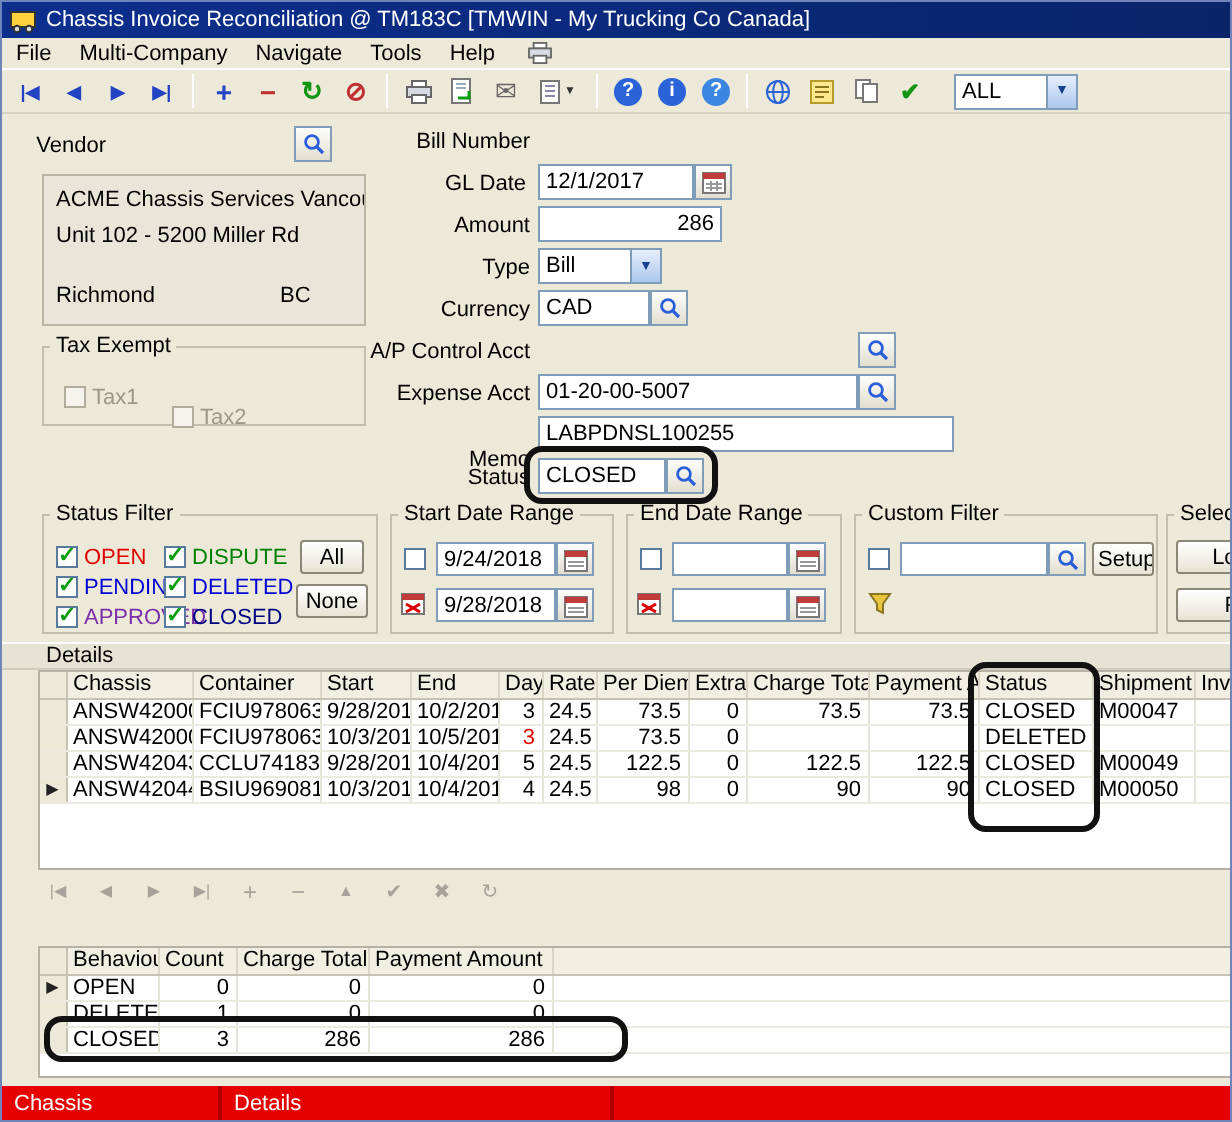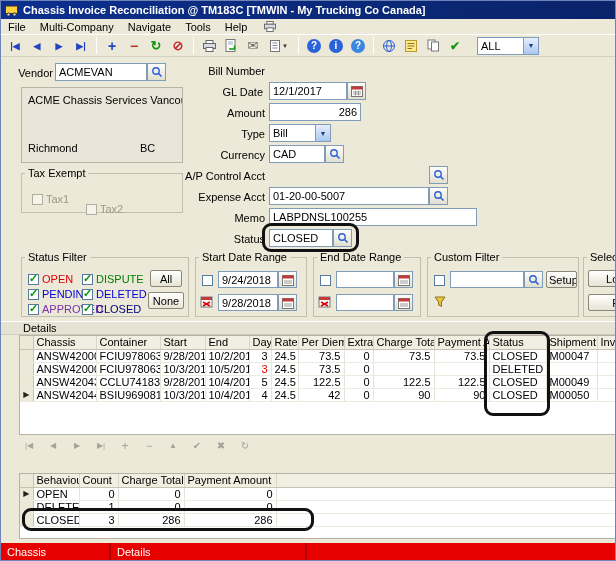--- a/index.html
+++ b/index.html
@@ -1,19 +1,19 @@
 <!DOCTYPE html>
 <html><head>
 <meta charset="utf-8">
 <style>
   *{margin:0;padding:0;box-sizing:border-box}
   html,body{background:#9a9a9a}
   .window{position:relative;width:616px;height:561px;background:#ece9d8;font-family:"Liberation Sans",sans-serif;font-size:11px;color:#000;overflow:hidden;border:1px solid #6f84b8}
   .titlebar{position:absolute;left:0;top:0;right:0;height:18px;background:linear-gradient(90deg,#0c2f8e,#0a246a);color:#fff;display:flex;align-items:center;gap:5px;padding:0 4px}
-  .title-text{font-weight:bold;font-size:11px;white-space:nowrap}
+  .title-text{font-weight:normal;font-size:11px;white-space:nowrap}
   .menubar{position:absolute;left:0;top:18px;right:0;height:15px;display:flex;align-items:center;background:#ece9d8}
   .menu-item{padding:1px 7px;cursor:default;white-space:nowrap}
   .menubar-icon{margin-left:10px;display:flex;align-items:center}
   .toolbar{position:absolute;left:0;top:33px;right:0;height:23px;display:flex;align-items:center;gap:2px;padding-left:4px;border-top:1px solid #fff;border-bottom:1px solid #d6d2c2}
   .tbtn{min-width:20px;height:19px;display:flex;align-items:center;justify-content:center;font-size:11px;cursor:default;background:transparent;border:none;font-family:inherit}
   .tbtn.blue{color:#2243c4;font-weight:bold}
   .tbtn.green{color:#139413;font-weight:bold}
   .tbtn.red{color:#c03030;font-weight:bold}
   .tbtn.gray{color:#666}
   .tsep{width:1px;height:17px;background:#b9b5a5;border-right:1px solid #fff;margin:0 3px}
@@ -24,21 +24,21 @@
   .combo-btn{width:15px;height:100%;background:linear-gradient(#e7eefb,#abc7ef);border-left:1px solid #7f9db9;color:#16408f;font-size:7px;display:flex;align-items:center;justify-content:center}
   .lbl{position:absolute;font-size:11px;line-height:12px;white-space:nowrap}
   .lbl.r{text-align:right}
   .tb{position:absolute;height:18px;border:1px solid #7f9db9;background:#fff;font-family:inherit;font-size:11px;padding:0 3px;color:#000}
   .tb.ra{text-align:right}
   .sq{position:absolute;width:19px;height:18px;border:1px solid #7f9db9;background:linear-gradient(#fdfdfb,#e2dfd0);display:flex;align-items:center;justify-content:center;padding:0}
   .panel{position:absolute;background:#e9e6d9;border:1px solid #b9b5a4;overflow:hidden}
   .pl{position:absolute;white-space:nowrap}
   .gb{position:absolute;border:1px solid #c2bfae;padding:0}
   .gb legend{font-size:11px;padding:0 3px;margin-left:3px}
-  .cb{position:absolute;display:flex;align-items:center;gap:3px;height:12px;cursor:default}
+  .cb{position:absolute;display:flex;gap:3px;height:12px;cursor:default}
   .cb-box{width:11px;height:11px;border:1px solid #587a9c;background:#fff;position:relative;flex:0 0 auto}
   .tick{position:absolute;left:0;top:-3px;color:#0a9c0a;font-size:11px;font-weight:bold}
   .cb.disabled .cb-box{border-color:#b1ad9c;background:#f4f3ec}
   .cb.disabled .cb-lbl{color:#9b9888}
   .cb-lbl{white-space:nowrap}
   .btn{position:absolute;height:17px;font-family:inherit;font-size:11px;background:linear-gradient(#ffffff,#e7e4d4);border:1px solid #8a8678;border-radius:2px;padding:0 2px;overflow:hidden;white-space:nowrap;cursor:default}
   .secbar{position:absolute;left:0;right:0;height:14px;background:#e6e3d4;border-top:1px solid #fff;border-bottom:1px solid #cfccbc;display:flex;align-items:center;padding-left:22px}
   .gridwrap{position:absolute;background:#fff;border:1px solid #b5b2a5;overflow:hidden}
   table.grid{border-collapse:collapse;table-layout:fixed;width:598px;font-size:11px}
   table.grid th{height:13px;font-weight:normal;text-align:left;background:#f1efe2;border-right:1px solid #d9d6c6;border-bottom:1px solid #c6c3b2;padding:0 3px;overflow:hidden;white-space:nowrap}
@@ -165,32 +165,32 @@
         </span>
     </button>
     <button class="tbtn green" style="font-size:12px">✔</button>
     <div class="combo" style="margin-left:10px">
       <span class="combo-text">ALL</span>
       <span class="combo-btn">▼</span>
     </div>
   </div>
 
   <span class="lbl r" style="left:8px;top:66px;width:44px">Vendor</span>
-  <input class="tb" style="left: 54px; top: 62px; width: 92px;" value="ACMEVAN">
   <button class="sq" style="left:146px;top:62px">
     <span style="display:flex">
         <svg width="12" height="12" viewBox="0 0 12 12">
           <circle cx="5" cy="5" r="3.2" fill="none" stroke="#2b5fd9" stroke-width="1.4"></circle>
           <line x1="7.5" y1="7.5" x2="10.5" y2="10.5" stroke="#2b5fd9" stroke-width="1.6"></line>
         </svg>
       </span>
   </button>
 
   <div class="panel" style="left:20px;top:86px;width:162px;height:76px">
     <div class="pl" style="left:6px;top:6px">ACME Chassis Services Vancouver (Ver</div>
+    <div class="pl" style="left:6px;top:24px">Unit 102 - 5200 Miller Rd</div>
     <div class="pl" style="left:6px;top:54px">Richmond</div>
     <div class="pl" style="left:118px;top:54px">BC</div>
   </div>
 
   <fieldset class="gb" style="left:20px;top:166px;width:162px;height:46px">
     <legend>Tax Exempt</legend>
     <span class="cb disabled" style="left:10px;top:14px">
       <span class="cb-box"></span>
       <span class="cb-lbl">Tax1</span>
     </span>
@@ -251,21 +251,21 @@
   <input class="tb" style="left: 268px; top: 186px; width: 160px;" value="01-20-00-5007">
   <button class="sq" style="left:428px;top:186px">
     <span style="display:flex">
         <svg width="12" height="12" viewBox="0 0 12 12">
           <circle cx="5" cy="5" r="3.2" fill="none" stroke="#2b5fd9" stroke-width="1.4"></circle>
           <line x1="7.5" y1="7.5" x2="10.5" y2="10.5" stroke="#2b5fd9" stroke-width="1.6"></line>
         </svg>
       </span>
   </button>
 
-  <span class="lbl r" style="left:150px;top:211px;width:114px">Memo</span>
+  <span class="lbl r" style="left:150px;top:223px;width:114px">Memo</span>
   <input class="tb" style="left: 268px; top: 207px; width: 208px;" value="LABPDNSL100255">
 
   <span class="lbl r" style="left:150px;top:232px;width:114px">Status</span>
   <input class="tb" style="left: 268px; top: 228px; width: 64px;" value="CLOSED">
   <button class="sq" style="left:332px;top:228px">
     <span style="display:flex">
         <svg width="12" height="12" viewBox="0 0 12 12">
           <circle cx="5" cy="5" r="3.2" fill="none" stroke="#2b5fd9" stroke-width="1.4"></circle>
           <line x1="7.5" y1="7.5" x2="10.5" y2="10.5" stroke="#2b5fd9" stroke-width="1.6"></line>
         </svg>
@@ -506,21 +506,21 @@
           <td></td>
         </tr>
         <tr>
           <td class="ind">▶</td>
           <td>ANSW420442</td>
           <td>BSIU969081</td>
           <td>10/3/2018</td>
           <td>10/4/2018</td>
           <td class="num">4</td>
           <td class="num">24.5</td>
-          <td class="num">42</td>
+          <td class="num">98</td>
           <td class="num">0</td>
           <td class="num">90</td>
           <td class="num">90</td>
           <td>CLOSED</td>
           <td>M00050</td>
           <td></td>
         </tr>
       </tbody>
     </table>
   </div>

